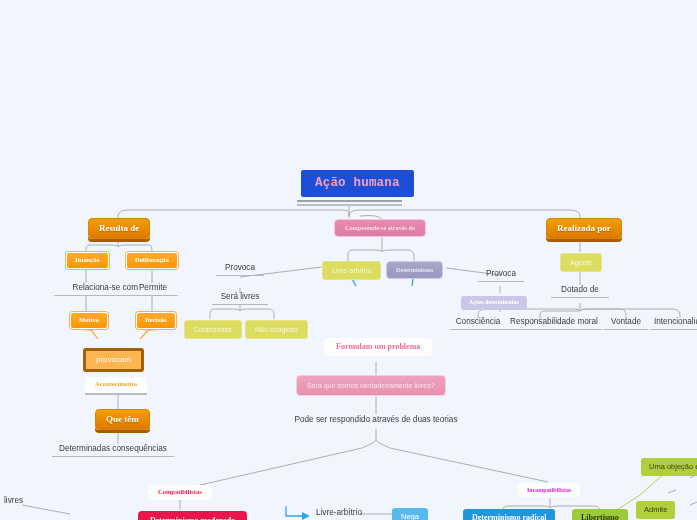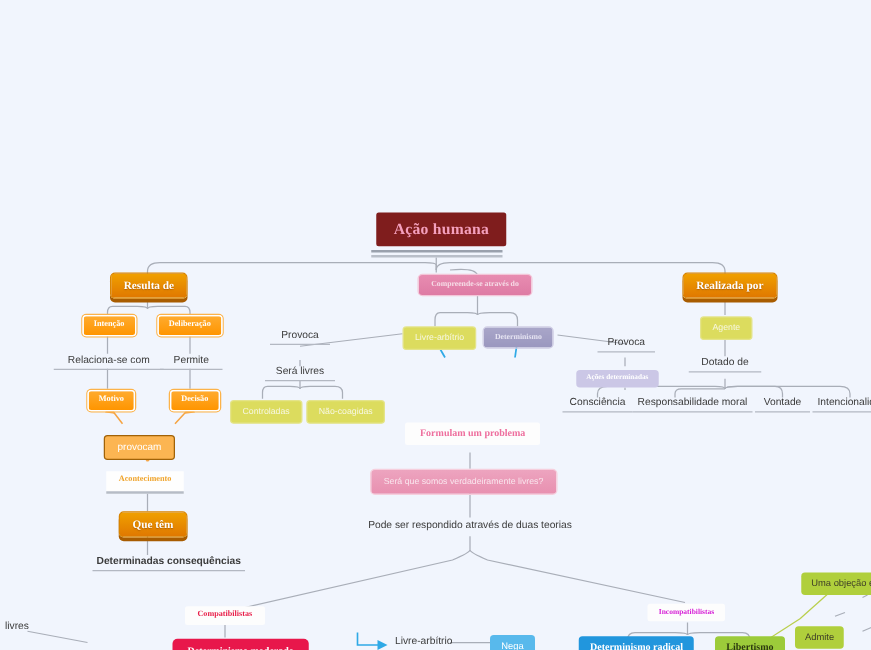--- a/index.html
+++ b/index.html
@@ -27,23 +27,23 @@
     box-sizing: border-box;
     white-space: nowrap;
     line-height: 1;
     display: flex;
     align-items: center;
     justify-content: center;
   }
 
   
   .n-root {
-    background: #7f1d1d;
+    background: #1d4ed8;
     color: #f4a0bd;
-    font-family: Liberation Serif, serif;
+    font-family: Liberation Mono, monospace;
     font-weight: bold;
     font-size: 12.5px;
     letter-spacing: .2px;
     padding: 7px 14px;
     border-radius: 2px;
   }
   .rootbar {
     position: absolute;
     height: 1.5px;
     background: #9aa1ad;
@@ -89,21 +89,21 @@
     padding: 4px 8px;
     border: 1px solid #ffffff;
     box-shadow: 0 0 0 1px #fcb34a;
   }
   .n-orange-light {
     background: #fcb552;
     color: #ffffff;
     font-size: 8px;
     border-radius: 3px;
     padding: 5px 10px;
-    border: 1px solid #a16207;
+    border: 3px solid #a16207;
   }
   .n-white-orange {
     background: #fefefe;
     color: #f0a52e;
     font-family: "Liberation Serif", serif;
     font-weight: bold;
     font-size: 6.6px;
     padding: 4px 10px 5px 10px;
     border-bottom: 2px solid #b6bcc6;
   }
@@ -370,21 +370,21 @@
     <span>Resulta de</span>
   </div>
 
   <div class="node n-orange" style="left:66px; top:252px;">
     <span>Intenção</span>
   </div>
   <div class="node n-orange" style="left:126px; top:252px;">
     <span>Deliberação</span>
   </div>
 
-  <div class="node n-text" style="left:43px; top:284px; width:88px;">
+  <div class="node n-text" style="left:54px; top:284px; width:88px;justify-content:flex-end;">
     <span>Relaciona-se com</span>
   </div>
   <div class="node n-text" style="left:128px; top:284px; width:50px;">
     <span>Permite</span>
   </div>
 
   <div class="node n-orange" style="left:70px; top:312px;">
     <span>Motivo</span>
   </div>
   <div class="node n-orange" style="left:136px; top:312px;">
@@ -396,21 +396,21 @@
   </div>
 
   <div class="node n-white-orange" style="left:85px; top:377px;">
     <span>Acontecimento</span>
   </div>
 
   <div class="node n-orange-big" style="left:95px; top:409px;justify-content:flex-end;">
     <span>Que têm</span>
   </div>
 
-  <div class="node n-text" style="left:74px; top:445px; width:122px;font-weight:bold;">
+  <div class="node n-text" style="left:52px; top:445px; width:122px;">
     <span>Determinadas consequências</span>
   </div>
 
   <div class="node n-pink" style="left:334px; top:219px;">
     <span>Compreende-se através do</span>
   </div>
 
   <div class="node n-yellow" style="left:322px; top:261px;">
     <span>Livre-arbítrio</span>
   </div>

